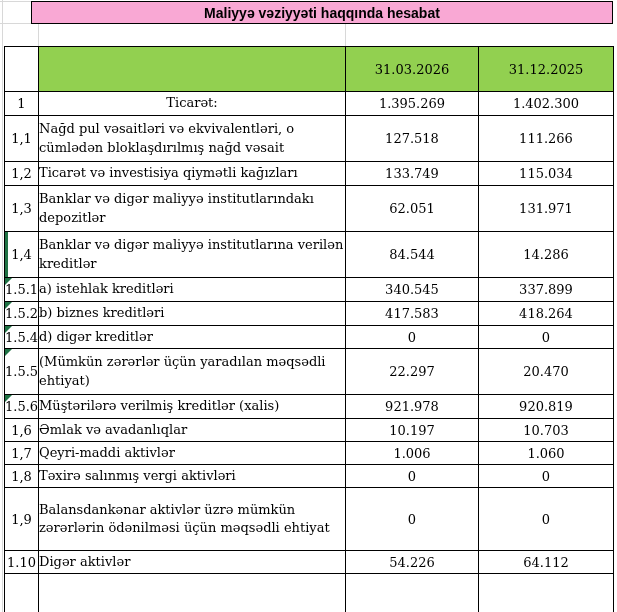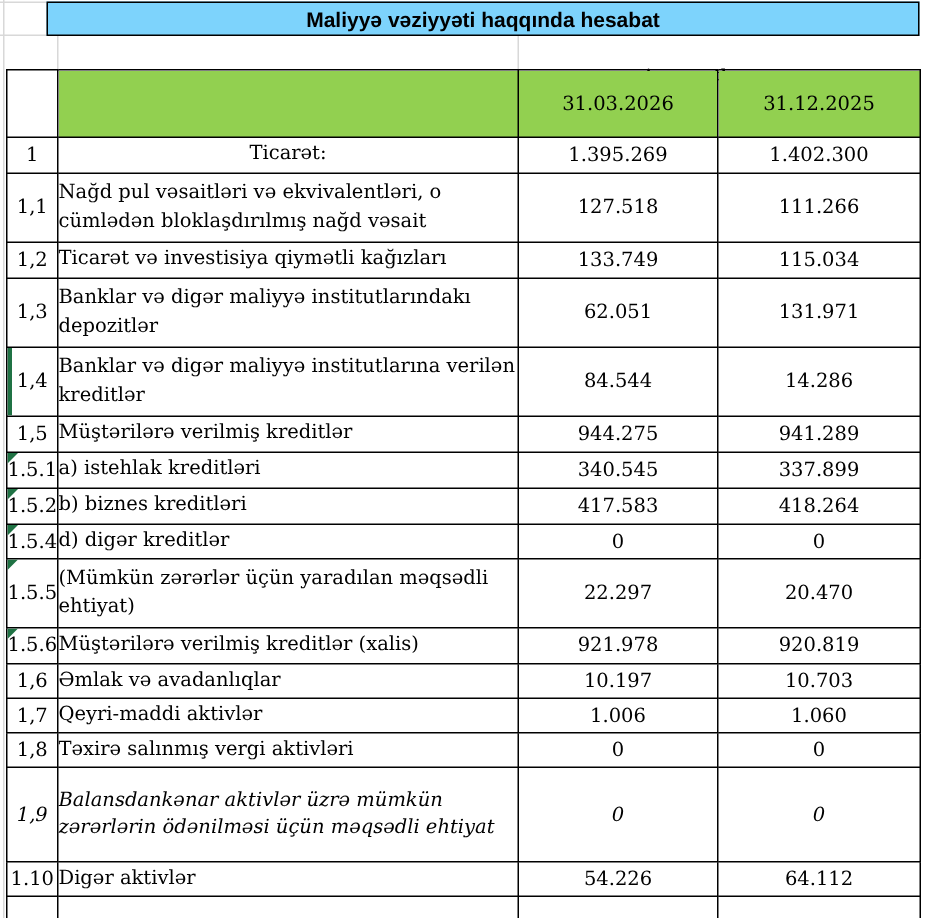--- a/index.html
+++ b/index.html
@@ -8,21 +8,21 @@
     background:#ffffff;
     font-family:"DejaVu Serif","Liberation Serif",serif;
     color:#000;
   }
   
   .gl{position:absolute;background:var(--gridline,#d8d8d8);}
 
   
   .title-box{
     position:absolute;left:31px;top:1px;width:582px;height:23px;
-    box-sizing:border-box;border:1px solid #000;background:#7dd3fc;
+    box-sizing:border-box;border:1px solid #000;background:#f9a8d4;
     display:flex;align-items:center;justify-content:center;
     font-family:"Liberation Sans","DejaVu Sans",sans-serif;
     font-weight:bold;font-size:14px;
   }
   
   .unit-note{
     position:absolute;left:420px;top:42px;width:190px;height:18px;
     font-weight:bold;font-size:10px;line-height:18px;
   }
 
@@ -109,26 +109,20 @@
         <td class="c-num"><span>62.051</span></td>
         <td class="c-num"><span>131.971</span></td>
       </tr>
       <tr style="height: 46px;">
         <td class="c-no"><span>1,4</span><span class="lbar"></span></td>
         <td class="c-desc"><span>Banklar və digər maliyyə institutlarına verilən kreditlər</span></td>
         <td class="c-num"><span>84.544</span></td>
         <td class="c-num"><span>14.286</span></td>
       </tr>
       <tr style="height: 24px;">
-        <td class="c-no"><span>1,5</span></td>
-        <td class="c-desc"><span>Müştərilərə verilmiş kreditlər</span></td>
-        <td class="c-num"><span>944.275</span></td>
-        <td class="c-num"><span>941.289</span></td>
-      </tr>
-      <tr style="height: 24px;">
         <td class="c-no"><span>1.5.1</span><span class="tri"></span></td>
         <td class="c-desc"><span>a) istehlak kreditləri</span></td>
         <td class="c-num"><span>340.545</span></td>
         <td class="c-num"><span>337.899</span></td>
       </tr>
       <tr style="height: 24px;">
         <td class="c-no"><span>1.5.2</span><span class="tri"></span></td>
         <td class="c-desc"><span>b) biznes kreditləri</span></td>
         <td class="c-num"><span>417.583</span></td>
         <td class="c-num"><span>418.264</span></td>
@@ -162,21 +156,21 @@
         <td class="c-desc"><span>Qeyri-maddi aktivlər</span></td>
         <td class="c-num"><span>1.006</span></td>
         <td class="c-num"><span>1.060</span></td>
       </tr>
       <tr style="height: 23px;">
         <td class="c-no"><span>1,8</span></td>
         <td class="c-desc"><span>Təxirə salınmış vergi aktivləri</span></td>
         <td class="c-num"><span>0</span></td>
         <td class="c-num"><span>0</span></td>
       </tr>
-      <tr style="height: 63px; font-style: italic;">
+      <tr style="height: 63px;">
         <td class="c-no"><span>1,9</span></td>
         <td class="c-desc"><span>Balansdankənar aktivlər üzrə mümkün zərərlərin ödənilməsi üçün məqsədli ehtiyat</span></td>
         <td class="c-num"><span>0</span></td>
         <td class="c-num"><span>0</span></td>
       </tr>
       <tr style="height: 23px;">
         <td class="c-no"><span>1.10</span></td>
         <td class="c-desc"><span>Digər aktivlər</span></td>
         <td class="c-num"><span>54.226</span></td>
         <td class="c-num"><span>64.112</span></td>

